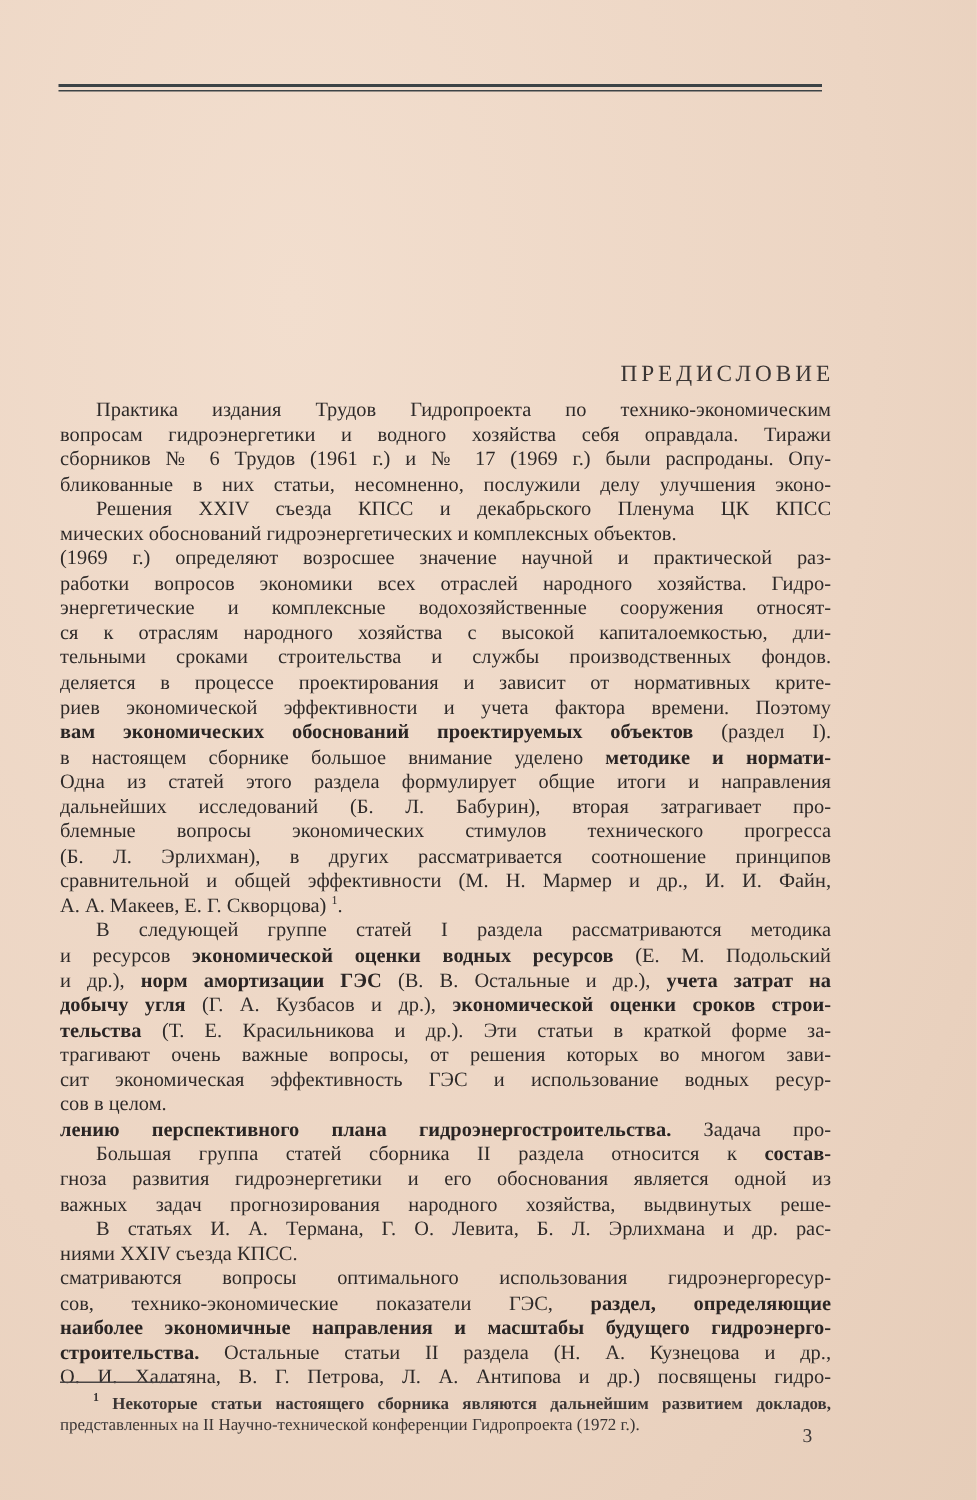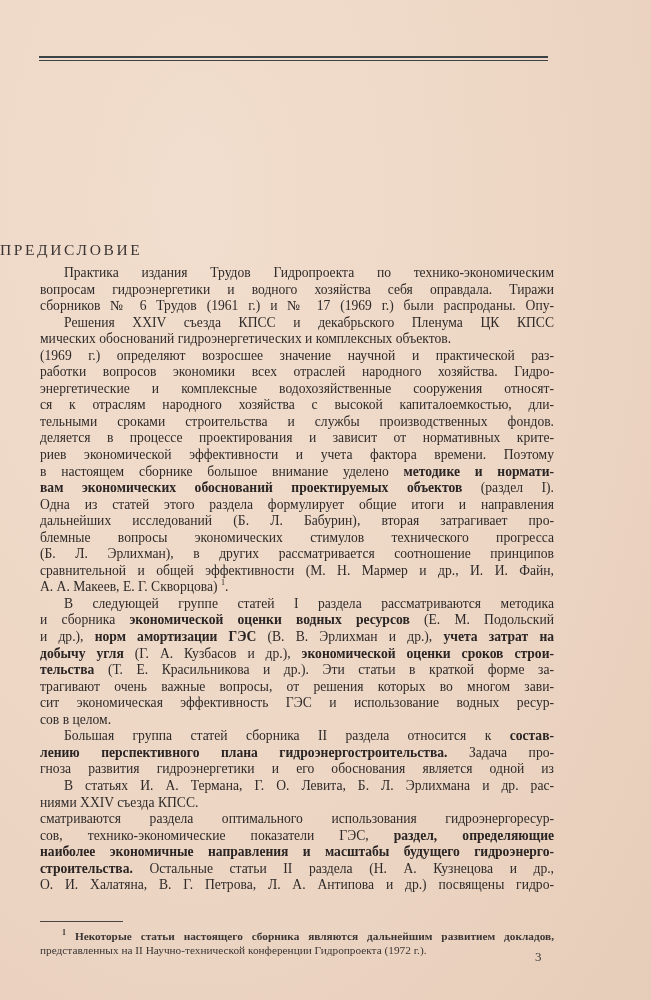--- a/index.html
+++ b/index.html
@@ -12,21 +12,21 @@
     position:relative;
   }
   .rule-top {
     position:absolute; left:31px; top:56px; width:409px; height:0;
     border-top:2px solid #3c4346; border-bottom:1px solid #3c4346;
     height:2px; width:409px;
   }
   .rule-top { left:31px; width:409px; }
   .rule-top.wide { left:31px; width:408px; }
   .title {
-    position:absolute; top:241px; left:0; width:556px; text-align:left;
+    position:absolute; top:241px; left:0; width:556px; text-align:right;
     font-size:15.5px; letter-spacing:2.6px; color:#3a3534;
   }
   .body {
     position:absolute; left:40px; top:265px; width:514px;
     font-size:13.6px; line-height:16.55px; text-align:justify;
   }
   .line { display:block; white-space:nowrap; text-align-last:justify; text-align:justify; }
   .line.last { text-align-last:left; }
   .indent { padding-left:24px;font-family:Liberation Serif, serif; }
   b { font-weight:bold; color:#2a2524; }
@@ -48,51 +48,53 @@
 <body>
 
 <div class="rule-top wide" style="left:39px;width:509px;"></div>
 
 <div class="title">ПРЕДИСЛОВИЕ</div>
 
 <div class="body" id="body">
     <span class="line indent"><span>Практика издания Трудов Гидропроекта по технико-экономическим</span></span>
     <span class="line"><span>вопросам гидроэнергетики и водного хозяйства себя оправдала. Тиражи</span></span>
     <span class="line"><span>сборников № 6 Трудов (1961 г.) и № 17 (1969 г.) были распроданы. Опу-</span></span>
+    <span class="line"><span>бликованные в них статьи, несомненно, послужили делу улучшения эконо-</span></span>
     <span class="line indent"><span>Решения XXIV съезда КПСС и декабрьского Пленума ЦК КПСС</span></span>
     <span class="line last"><span>мических обоснований гидроэнергетических и комплексных объектов.</span></span>
     <span class="line"><span>(1969 г.) определяют возросшее значение научной и практической раз-</span></span>
     <span class="line"><span>работки вопросов экономики всех отраслей народного хозяйства. Гидро-</span></span>
     <span class="line"><span>энергетические и комплексные водохозяйственные сооружения относят-</span></span>
     <span class="line"><span>ся к отраслям народного хозяйства с высокой капиталоемкостью, дли-</span></span>
     <span class="line"><span>тельными сроками строительства и службы производственных фондов.</span></span>
     <span class="line"><span>деляется в процессе проектирования и зависит от нормативных крите-</span></span>
     <span class="line"><span>риев экономической эффективности и учета фактора времени. Поэтому</span></span>
+    <span class="line"><b>вам экономических обоснований проектируемых объектов</b><span> (раздел I).</span></span>
     <span class="line"><span>в настоящем сборнике большое внимание уделено </span><b>методике и нормати-</b></span>
-    <span class="line"><b>вам экономических обоснований проектируемых объектов</b><span> (раздел I).</span></span>
     <span class="line"><span>Одна из статей этого раздела формулирует общие итоги и направления</span></span>
     <span class="line"><span>дальнейших исследований (Б. Л. Бабурин), вторая затрагивает про-</span></span>
     <span class="line"><span>блемные вопросы экономических стимулов технического прогресса</span></span>
     <span class="line"><span>(Б. Л. Эрлихман), в других рассматривается соотношение принципов</span></span>
     <span class="line"><span>сравнительной и общей эффективности (М. Н. Мармер и др., И. И. Файн,</span></span>
     <span class="line last"><span>А. А. Макеев, Е. Г. Скворцова) </span><sup>1</sup><span>.</span></span>
     <span class="line indent"><span>В следующей группе статей I раздела рассматриваются методика</span></span>
-    <span class="line"><span>и сборника </span><b>экономической оценки водных ресурсов</b><span> (Е. М. Подольский</span></span>
-    <span class="line"><span>и др.), </span><b>норм амортизации ГЭС</b><span> (В. В. Эрлихман и др.), </span><b>учета затрат на</b></span>
+    <span class="line"><span>и ресурсов </span><b>экономической оценки водных ресурсов</b><span> (Е. М. Подольский</span></span>
+    <span class="line"><span>и др.), </span><b>норм амортизации ГЭС</b><span> (В. В. Остальные и др.), </span><b>учета затрат на</b></span>
     <span class="line"><b>добычу угля</b><span> (Г. А. Кузбасов и др.), </span><b>экономической оценки сроков строи-</b></span>
     <span class="line"><b>тельства</b><span> (Т. Е. Красильникова и др.). Эти статьи в краткой форме за-</span></span>
     <span class="line"><span>трагивают очень важные вопросы, от решения которых во многом зави-</span></span>
     <span class="line"><span>сит экономическая эффективность ГЭС и использование водных ресур-</span></span>
     <span class="line last"><span>сов в целом.</span></span>
+    <span class="line"><b>лению перспективного плана гидроэнергостроительства.</b><span> Задача про-</span></span>
     <span class="line indent"><span>Большая группа статей сборника II раздела относится к </span><b>состав-</b></span>
-    <span class="line"><b>лению перспективного плана гидроэнергостроительства.</b><span> Задача про-</span></span>
     <span class="line"><span>гноза развития гидроэнергетики и его обоснования является одной из</span></span>
+    <span class="line"><span>важных задач прогнозирования народного хозяйства, выдвинутых реше-</span></span>
     <span class="line indent"><span>В статьях И. А. Термана, Г. О. Левита, Б. Л. Эрлихмана и др. рас-</span></span>
     <span class="line last"><span>ниями XXIV съезда КПСС.</span></span>
-    <span class="line"><span>сматриваются раздела оптимального использования гидроэнергоресур-</span></span>
+    <span class="line"><span>сматриваются вопросы оптимального использования гидроэнергоресур-</span></span>
     <span class="line"><span>сов, технико-экономические показатели ГЭС, </span><b>раздел, определяющие</b></span>
     <span class="line"><b>наиболее экономичные направления и масштабы будущего гидроэнерго-</b></span>
     <span class="line"><b>строительства.</b><span> Остальные статьи II раздела (Н. А. Кузнецова и др.,</span></span>
     <span class="line"><span>О. И. Халатяна, В. Г. Петрова, Л. А. Антипова и др.) посвящены гидро-</span></span>
   </div>
 
 <div class="fn-rule"></div>
 
 <div class="footnote">
   <span class="fn1"><sup>1</sup> <span>Некоторые статьи настоящего сборника являются дальнейшим развитием докладов,</span></span>

